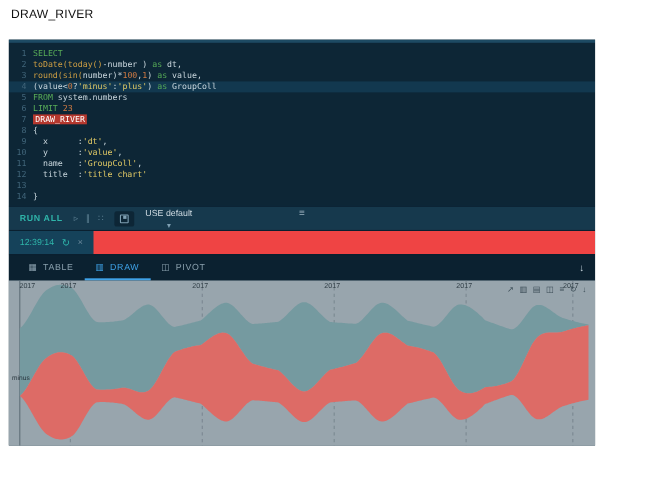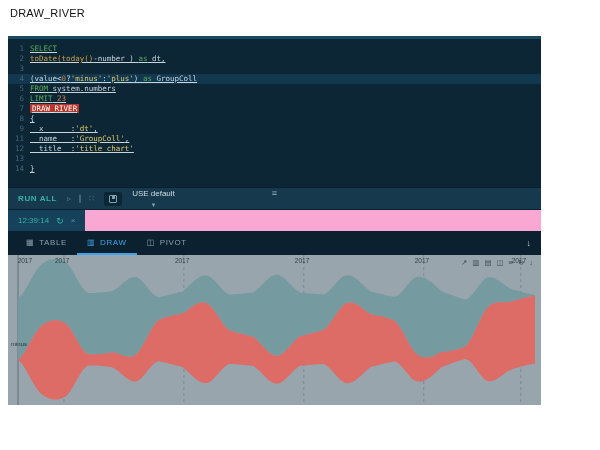--- a/index.html
+++ b/index.html
@@ -10,39 +10,39 @@
   .url { position:absolute; right:1px; top:423px; font-size:13px; color:#000; white-space:nowrap; }
 
   .app { position:absolute; left:8px; top:36px; width:533px; height:372px; background:#0d2636; display:flex; flex-direction:column; overflow:hidden; }
   .topbar { height:3px; background:#1d4a63; flex:none; }
 
   
   .editor { height:148px; flex:none; padding-top:5px; cursor:text; background:#0d2636; overflow:hidden; }
   .line { display:flex; height:10px; line-height:10px; font-family:"DejaVu Sans Mono", monospace; font-size:7.5px; }
   .line.active { background:#12384f; }
   .gut { width:22px; flex:none; text-align:right; padding-right:6px; color:#41657a; }
-  .codetxt { white-space:pre; color:#c9d6dd;text-decoration:underline; }
+  .codetxt { white-space:pre; color:#c9d6dd; }
   .t-kw { color:#58ad58; } .t-fn { color:#cf9f43; } .t-str { color:#e3cb66; }
   .t-num { color:#cf7a43; } .t-v { color:#c9d6dd; }
   .t-hl { background:#b5382e; color:#fff; padding:0 2px; }
 
   
   .toolbar { height:22px; flex:none; background:#16394d; border-top:1px solid #0a2030; display:flex; align-items:center; padding:0 10px; gap:10px; position:relative; }
   .runall { color:#2fb5aa; font-size:8px; font-weight:bold; letter-spacing:.6px; cursor:pointer; }
   .aux { display:flex; gap:7px; }
   .aux span { color:#5d8093; font-size:8px; }
   .savebtn { width:18px; height:14px; background:#0d2636; border-radius:2px; display:flex; align-items:center; justify-content:center; cursor:pointer; }
   .floppy { width:8px; height:8px; border:1px solid #7fa0b3; border-radius:1px; position:relative; }
   .floppy:before { content:""; position:absolute; left:2px; top:0; width:3px; height:3px; background:#7fa0b3; }
   .usedb { color:#cfdbe2; font-size:8px; display:flex; align-items:center; gap:3px; cursor:pointer;flex-direction:column; }
   .chev { color:#7fa0b3; font-size:7px; }
   .handle { position:absolute; left:50%; top:0px; transform:translateX(-50%); color:#9fb5c2; font-size:9px; cursor:row-resize; }
 
   
-  .session { height:22px; flex:none; background:#f9a8d4; border-top:1px solid #0a2030; display:flex; align-items:stretch; }
+  .session { height:22px; flex:none; background:#ef4444; border-top:1px solid #0a2030; display:flex; align-items:stretch; }
   .stab { background:#15425a; display:flex; align-items:center; gap:7px; padding:0 10px; cursor:pointer; }
   .stime { color:#2fb5aa; font-size:8px; }
   .ref { color:#2fb5aa; font-size:9px; }
   .cls { color:#6b8a9c; font-size:8px; }
 
   
   .tabs { height:24px; flex:none; background:#0b2130; border-top:1px solid #0a2030; display:flex; align-items:stretch; padding:0 8px; position:relative; }
   .tab { display:flex; align-items:center; gap:5px; padding:0 10px; font-size:8px; letter-spacing:.6px; color:#8aa0ad; border-bottom:2px solid transparent; cursor:pointer; }
   .tab.active { color:#3fa3e8; border-bottom-color:#3fa3e8; }
   .ticon { font-size:8px; }
@@ -71,20 +71,21 @@
           <div class="line">
             <span class="gut">1</span>
             <span class="codetxt"><span class="t-kw">SELECT</span></span>
           </div>
           <div class="line">
             <span class="gut">2</span>
             <span class="codetxt"><span class="t-fn">toDate(today()</span><span class="t-v">-number ) </span><span class="t-kw">as</span><span class="t-v"> dt,</span></span>
           </div>
           <div class="line">
             <span class="gut">3</span>
+            <span class="codetxt"><span class="t-fn">round(sin(</span><span class="t-v">number</span><span class="t-v">)*</span><span class="t-num">100</span><span class="t-v">,</span><span class="t-num">1</span><span class="t-v">) </span><span class="t-kw">as</span><span class="t-v"> value,</span></span>
           </div>
           <div class="line active">
             <span class="gut">4</span>
             <span class="codetxt"><span class="t-v">(value&lt;</span><span class="t-num">0</span><span class="t-v">?</span><span class="t-str">'minus'</span><span class="t-v">:</span><span class="t-str">'plus'</span><span class="t-v">) </span><span class="t-kw">as</span><span class="t-v"> GroupColl</span></span>
           </div>
           <div class="line">
             <span class="gut">5</span>
             <span class="codetxt"><span class="t-kw">FROM</span><span class="t-v"> system.numbers</span></span>
           </div>
           <div class="line">
@@ -95,20 +96,24 @@
             <span class="gut">7</span>
             <span class="codetxt"><span class="t-hl">DRAW_RIVER</span></span>
           </div>
           <div class="line">
             <span class="gut">8</span>
             <span class="codetxt"><span class="t-v">{</span></span>
           </div>
           <div class="line">
             <span class="gut">9</span>
             <span class="codetxt"><span class="t-v">  x      :</span><span class="t-str">'dt'</span><span class="t-v">,</span></span>
+          </div>
+          <div class="line">
+            <span class="gut">10</span>
+            <span class="codetxt"><span class="t-v">  y      :</span><span class="t-str">'value'</span><span class="t-v">,</span></span>
           </div>
           <div class="line">
             <span class="gut">11</span>
             <span class="codetxt"><span class="t-v">  name   :</span><span class="t-str">'GroupColl'</span><span class="t-v">,</span></span>
           </div>
           <div class="line">
             <span class="gut">12</span>
             <span class="codetxt"><span class="t-v">  title  :</span><span class="t-str">'title chart'</span></span>
           </div>
           <div class="line">

